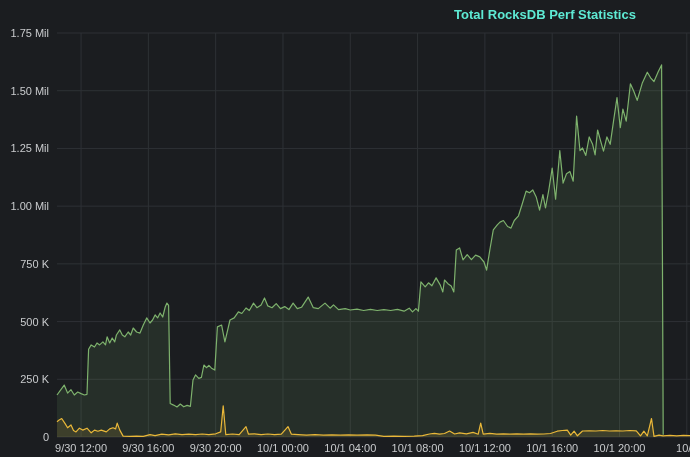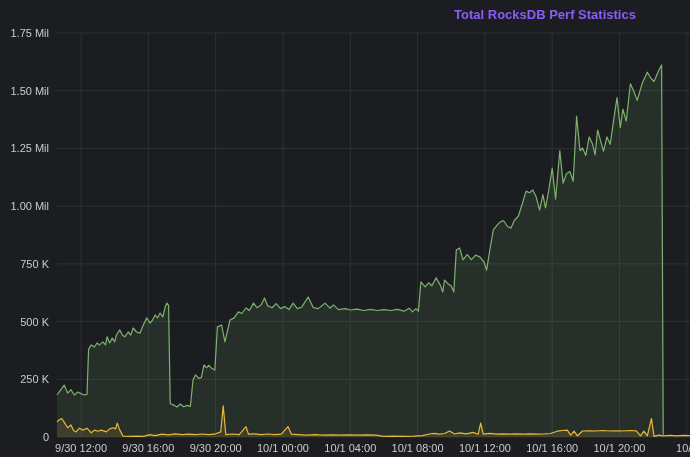--- a/index.html
+++ b/index.html
@@ -4,21 +4,21 @@
 <style>
   html,body{margin:0;padding:0;}
   body{
     width:690px;height:457px;overflow:hidden;
     background:#17191c;
     font-family:"Liberation Sans", sans-serif;
   }
   .panel{position:relative;width:690px;height:457px;background:#1b1d20;}
   .panel-title{
     position:absolute;top:7px;left:443px;width:204px;
-    text-align:center;color:#8b5cf6;font-size:13px;font-weight:bold;
+    text-align:center;color:#5eead4;font-size:13px;font-weight:bold;
     white-space:nowrap;
   }
   svg{position:absolute;top:0;left:0;display:block;}
   text{font-family:"Liberation Sans", sans-serif;}
 </style>
 </head>
 <body>
 
 <div class="panel">
   <svg id="chart" width="690" height="457" viewBox="0 0 690 457">

